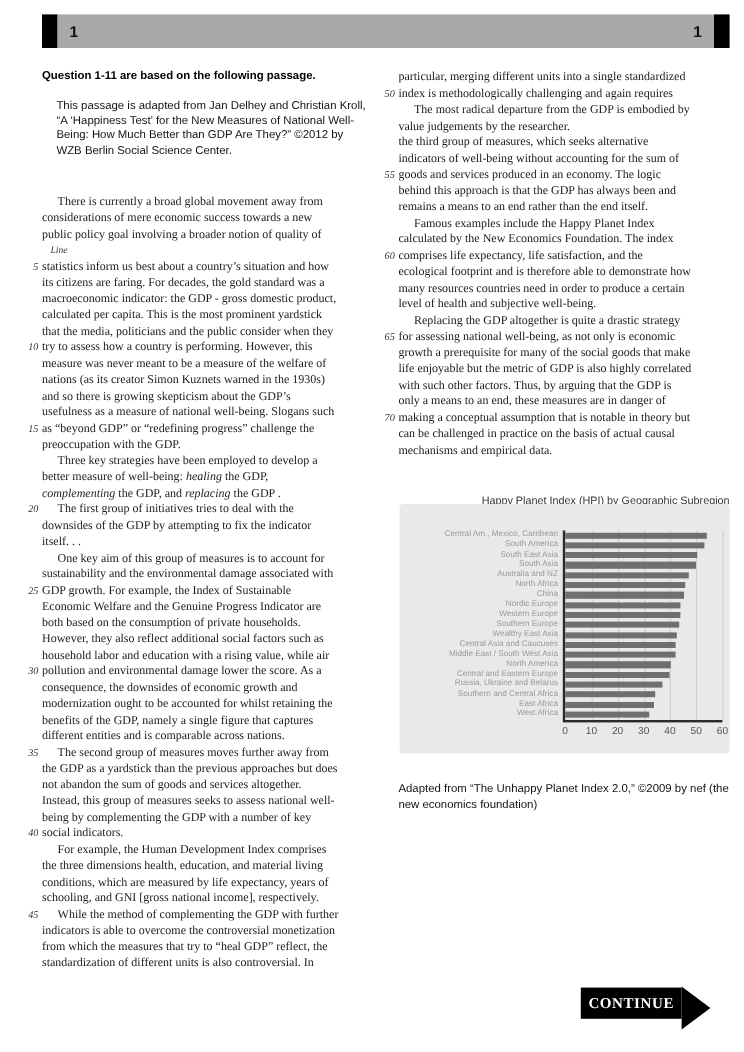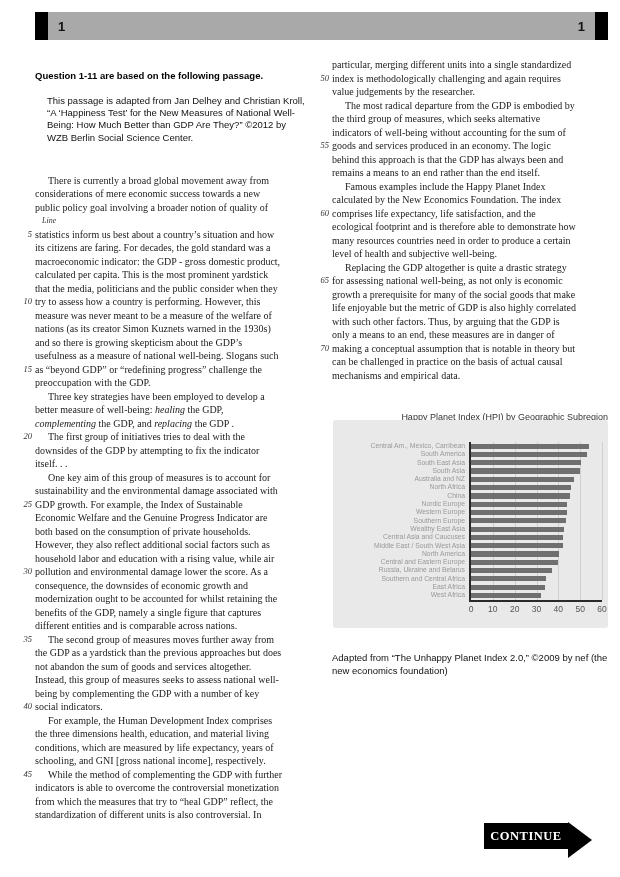--- a/index.html
+++ b/index.html
@@ -6,21 +6,21 @@
   body{width:620px;height:877px;position:relative;background:#ffffff;overflow:hidden;
        font-family:"Liberation Serif",serif;color:#1a1a1a;}
 
   
   .header-bar{position:absolute;left:35px;top:12px;width:573px;height:28px;display:flex;}
   .header-endcap{width:13px;height:28px;background:#000;}
   .header-mid{flex:1;background:#a9a9a9;display:flex;justify-content:space-between;align-items:center;}
   .header-num{font:bold 13px "Liberation Sans",sans-serif;color:#111;padding:0 10px;}
 
   
-  .col-left{position:absolute;left:19px;top:70px;width:290px;}
+  .col-left{position:absolute;left:19px;top:58px;width:290px;}
   .col-right{position:absolute;left:316px;top:58px;width:296px;}
 
   .qheader{margin-left:16px;font:bold 9.5px/12px "Liberation Sans",sans-serif;color:#000;}
   .attrib{margin-left:28px;margin-top:13px;font:9.5px/12.2px "Liberation Sans",sans-serif;color:#111;}
 
   .passage-left{margin-top:30px;}
   .pline{position:relative;padding-left:16px;height:13.5px;line-height:13.5px;
          font-size:10px;white-space:nowrap;}
   .pline .ltext.indent{margin-left:13px;}
   .lnum{position:absolute;left:0;top:0;width:13px;text-align:right;
@@ -125,22 +125,22 @@
       <div class="pline"><span class="lnum"></span><span class="ltext">indicators is able to overcome the controversial monetization</span></div>
       <div class="pline"><span class="lnum"></span><span class="ltext">from which the measures that try to “heal GDP” reflect, the</span></div>
       <div class="pline"><span class="lnum"></span><span class="ltext">standardization of different units is also controversial. In</span></div>
     </div>
 </div>
 
 <div class="col-right">
   <div id="passage-right">
       <div class="pline"><span class="lnum"></span><span class="ltext">particular, merging different units into a single standardized</span></div>
       <div class="pline"><span class="lnum">50</span><span class="ltext">index is methodologically challenging and again requires</span></div>
+      <div class="pline"><span class="lnum"></span><span class="ltext indent">The most radical departure from the GDP is embodied by</span></div>
       <div class="pline"><span class="lnum"></span><span class="ltext">value judgements by the researcher.</span></div>
-      <div class="pline"><span class="lnum"></span><span class="ltext indent">The most radical departure from the GDP is embodied by</span></div>
       <div class="pline"><span class="lnum"></span><span class="ltext">the third group of measures, which seeks alternative</span></div>
       <div class="pline"><span class="lnum"></span><span class="ltext">indicators of well-being without accounting for the sum of</span></div>
       <div class="pline"><span class="lnum">55</span><span class="ltext">goods and services produced in an economy. The logic</span></div>
       <div class="pline"><span class="lnum"></span><span class="ltext">behind this approach is that the GDP has always been and</span></div>
       <div class="pline"><span class="lnum"></span><span class="ltext">remains a means to an end rather than the end itself.</span></div>
       <div class="pline"><span class="lnum"></span><span class="ltext indent">Famous examples include the Happy Planet Index</span></div>
       <div class="pline"><span class="lnum"></span><span class="ltext">calculated by the New Economics Foundation. The index</span></div>
       <div class="pline"><span class="lnum">60</span><span class="ltext">comprises life expectancy, life satisfaction, and the</span></div>
       <div class="pline"><span class="lnum"></span><span class="ltext">ecological footprint and is therefore able to demonstrate how</span></div>
       <div class="pline"><span class="lnum"></span><span class="ltext">many resources countries need in order to produce a certain</span></div>

